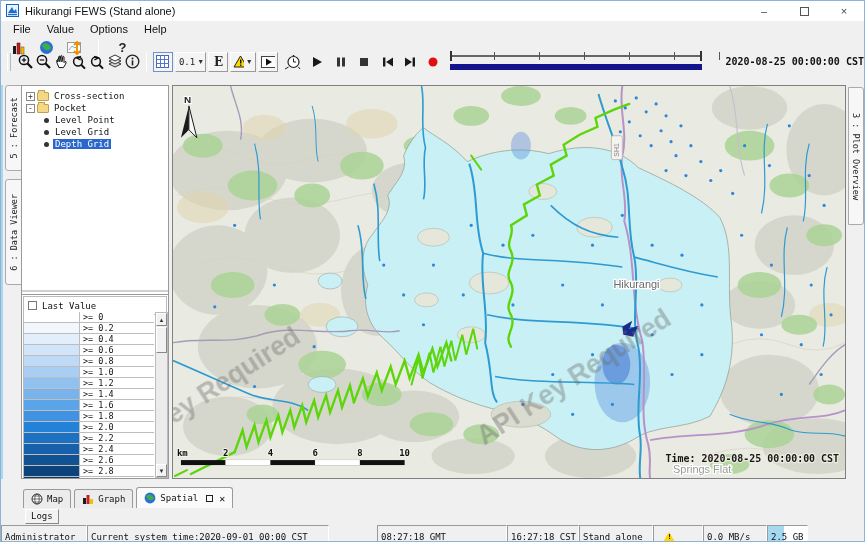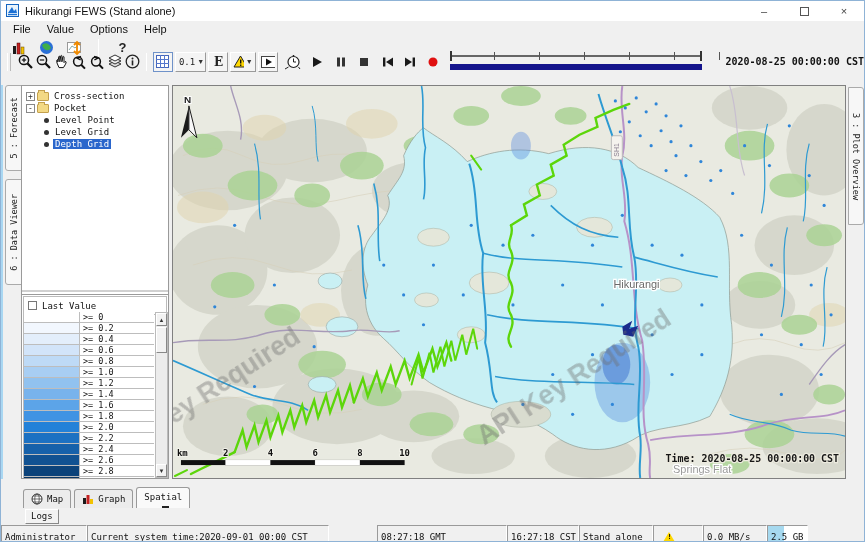--- a/index.html
+++ b/index.html
@@ -71,21 +71,21 @@
   .sb-btn{position:absolute;left:0;right:0;height:13px;background:#f2f2f2;border:1px solid;border-color:#fff #888 #888 #fff;
      font-size:6px;text-align:center;line-height:12px;color:#333;}
   .sb-thumb{position:absolute;left:0;right:0;top:14px;height:26px;background:#f2f2f2;border:1px solid;border-color:#fff #888 #888 #fff;}
   
   .map-wrap{position:absolute;left:171px;right:18px;top:0;bottom:0;border:1px solid #808080;background:#e9eae1;}
   .map-wrap svg{display:block;width:100%;height:100%;}
   
   .tabrow{position:absolute;top:478px;left:0;right:8px;height:30px;background:#f0f0f0;display:flex;align-items:flex-end;padding:0 0 1px 22px;}
   .btab{display:flex;align-items:center;gap:4px;height:19px;padding:0 7px;margin-right:3px;background:#ececec;
      border:1px solid #9a9a9a;border-bottom:none;border-radius:3px 3px 0 0;font-family:"DejaVu Sans Mono",monospace;font-size:9px;color:#111;}
-  .btab.active{background:#fafafa;height:21px;flex-direction:column;}
+  .btab.active{background:#fafafa;height:21px;}
   .btab .close-x{font-weight:bold;font-size:10px;margin-left:2px;}
   .btab .maxi{width:7px;height:7px;border:1.5px solid #222;margin-left:4px;}
   .logsrow{position:absolute;top:508px;left:0;right:0;height:16px;background:#f0f0f0;}
   .logs-btn{position:absolute;left:24px;top:0;height:15px;padding:0 5px;background:#f2f2f2;border:1px solid;border-color:#fff #888 #888 #fff;
      font-family:"DejaVu Sans Mono",monospace;font-size:9px;color:#111;line-height:13px;}
   
   .statusbar{position:absolute;top:524px;left:0;right:0;height:24px;background:#f0f0f0;display:flex;}
   .scell{height:100%;border:1px solid;border-color:#9a9a9a #fff #fff #9a9a9a;font-family:"DejaVu Sans Mono",monospace;
      font-size:9px;color:#111;display:flex;align-items:center;padding-left:3px;white-space:nowrap;overflow:hidden;}
   .scell.memcell{background:linear-gradient(to right,#a6d9ef 0 42%,#fff 42%);}

